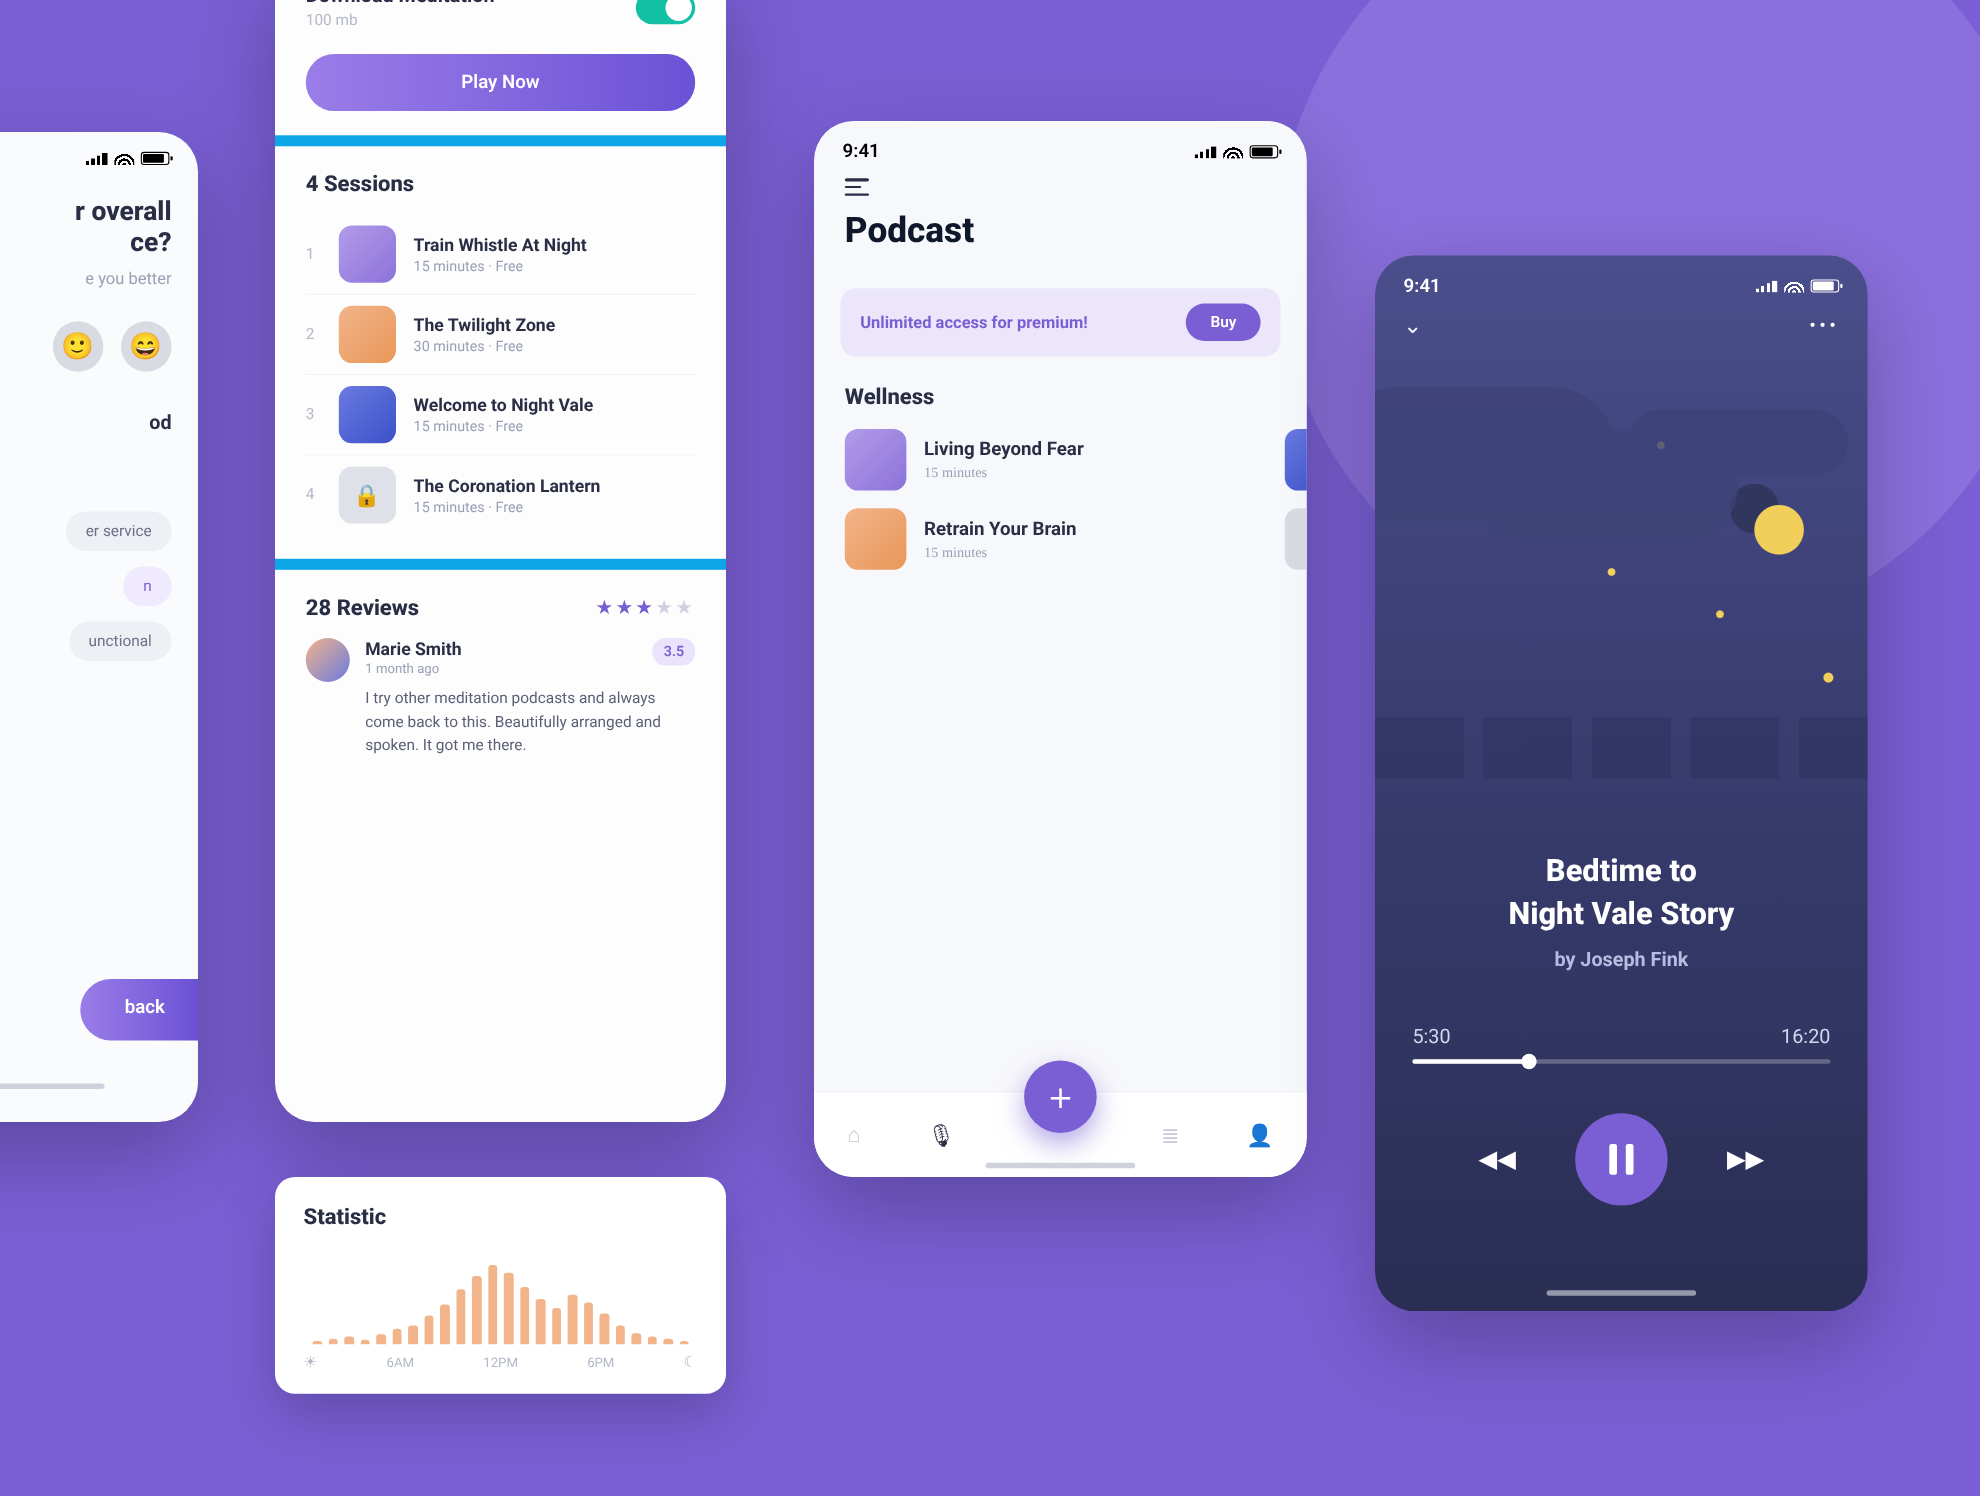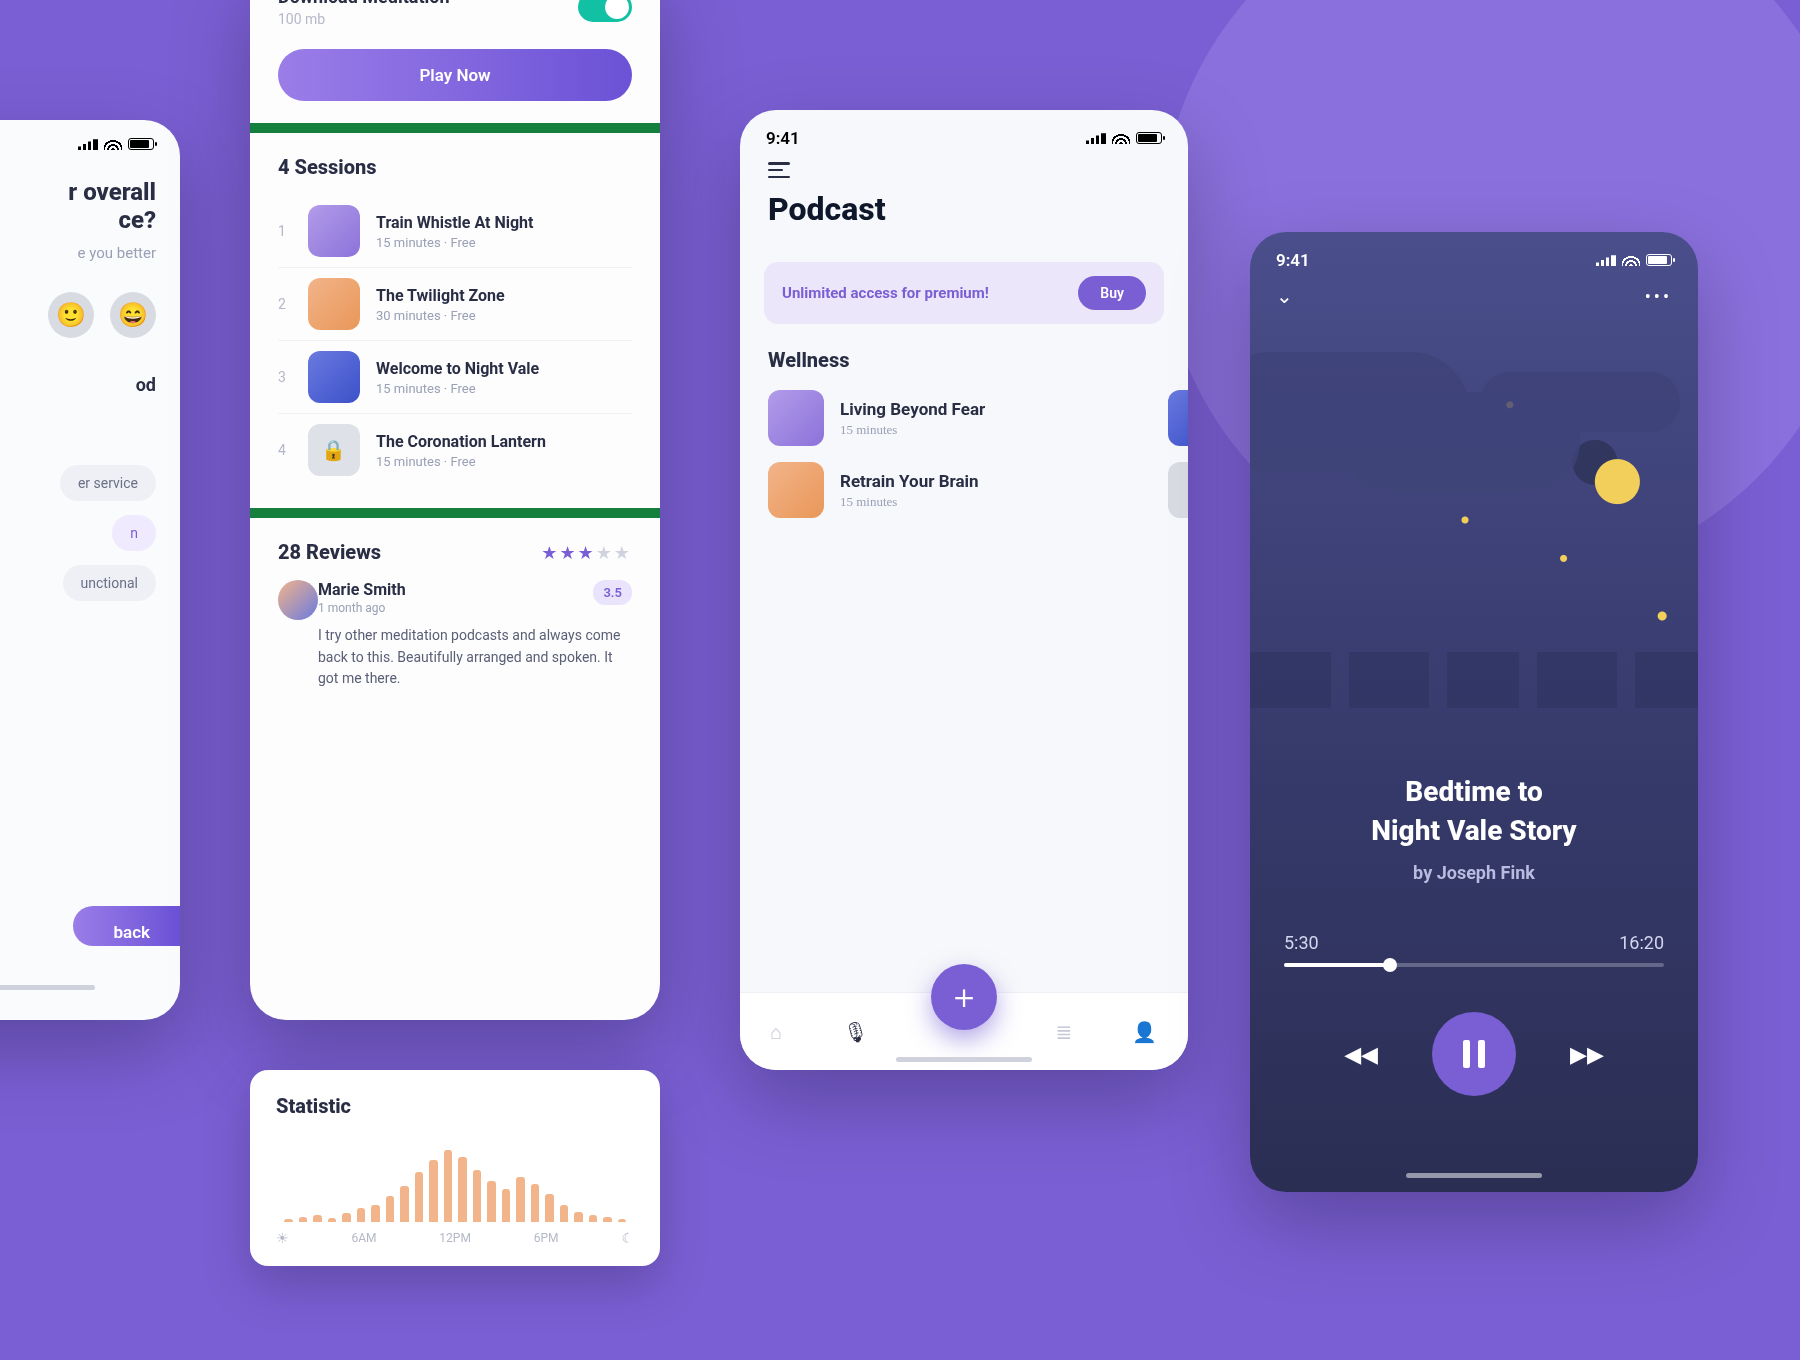--- a/index.html
+++ b/index.html
@@ -50,48 +50,48 @@
   #p1 .emojis { display:flex; gap:16px; justify-content:flex-end; margin-top:30px; }
   #p1 .emoji { width:46px; height:46px; border-radius:50%; background:#d9dbe3; display:flex; align-items:center; justify-content:center; font-size:24px; color:#3a3f55; }
   #p1 .sect { font-size:18px; font-weight:700; color:#2a2e45; margin-top:36px; text-align:right; }
   #p1 .chips { margin-top:70px; display:flex; flex-direction:column; gap:14px; align-items:flex-end; }
   #p1 .chip { padding:10px 18px; border-radius:20px; font-size:14px; color:#6b7088; background:#eef0f5; }
   #p1 .chip.active { background:#efeafe; color:#7a5fd4; }
   #p1 .fb-btn {
     position:absolute; bottom:74px; right:0;
     background: linear-gradient(90deg,#9b7de8,#6b52d6);
     color:#fff; font-weight:600; font-size:17px;
-    padding:16px 30px 4px 40px; border-radius:30px 0 0 30px;
+    padding:16px 30px 20px 40px; border-radius:30px 0 0 30px;
   }
   #p1 .hhandle { position:absolute; bottom:30px; left:50%; transform:translateX(-50%); width:130px; height:5px; background:#cfd2dd; border-radius:3px; }
 
   
   #p2 { left:250px; top:-40px; width:410px; height:1060px; background:#fdfdfe; }
-  #p2 .sec { padding:22px 28px; border-top:10px solid #15803d; }
+  #p2 .sec { padding:22px 28px; border-top:10px solid #0ea5e9; }
   #p2 .dlrow { display:flex; justify-content:space-between; align-items:center; }
   #p2 .dlrow .t { font-size:18px; font-weight:700; color:#2a2e45; }
   #p2 .dlrow .s { font-size:14px; color:#b4b8c8; margin-top:4px; }
   .toggle { width:54px; height:30px; background:#12c1a4; border-radius:30px; position:relative; }
   .toggle::after { content:""; position:absolute; right:3px; top:3px; width:24px; height:24px; background:#fff; border-radius:50%; }
   #p2 .play-btn { margin-top:22px; background:linear-gradient(90deg,#9b7de8,#6b52d6); color:#fff; font-weight:600; font-size:17px; text-align:center; padding:16px; border-radius:30px; }
   #p2 h3 { font-size:20px; font-weight:800; color:#2a2e45; margin-bottom:16px; }
   #p2 .session { display:flex; align-items:center; gap:16px; padding:10px 0; border-bottom:1px solid #f0f1f5; }
   #p2 .session:last-child { border-bottom:none; }
   #p2 .session .num { width:14px; color:#b4b8c8; font-size:14px; }
   #p2 .thumb { width:52px; height:52px; border-radius:12px; }
   #p2 .tpurple { background:linear-gradient(135deg,#b29ce9,#8c72da); }
   #p2 .torange { background:linear-gradient(135deg,#f2b48a,#e99758); }
   #p2 .tblue   { background:linear-gradient(135deg,#6a7ae0,#3c51c9); }
   #p2 .tgray   { background:#dfe1e8; display:flex; align-items:center; justify-content:center; color:#9aa0b5; font-size:20px; }
   #p2 .session .tt { font-size:16px; font-weight:700; color:#2a2e45; }
   #p2 .session .ss { font-size:13px; color:#9aa0b5; margin-top:3px; }
   #p2 .revhead { display:flex; justify-content:space-between; align-items:center; margin-bottom:16px; }
   #p2 .stars { color:#d0d3df; font-size:18px; letter-spacing:2px; }
   #p2 .stars .on { color:#7a5fd4; }
-  #p2 .review { display:flex; }
+  #p2 .review { display:flex; gap:14px; }
   #p2 .avatar { width:40px; height:40px; border-radius:50%; background:linear-gradient(135deg,#f2b48a,#6a7ae0); flex-shrink:0; }
   #p2 .rname { font-size:16px; font-weight:700; color:#2a2e45; }
   #p2 .rtime { font-size:12px; color:#9aa0b5; margin-top:2px; }
   #p2 .rbadge { background:#e9e3fb; color:#7a5fd4; font-size:13px; font-weight:600; padding:5px 10px; border-radius:12px; }
   #p2 .rtext { font-size:14px; color:#5a5f75; line-height:1.55; margin-top:10px; }
 
   
   #stat { position:absolute; left:250px; top:1070px; width:410px; background:#fff; border-radius:18px; padding:24px 26px 20px; box-shadow:0 20px 50px rgba(0,0,0,0.2); }
   #stat h3 { font-size:20px; font-weight:800; color:#2a2e45; margin-bottom:18px; }
   #stat .bars { display:flex; align-items:flex-end; gap:6px; height:86px; padding:0 8px; }

